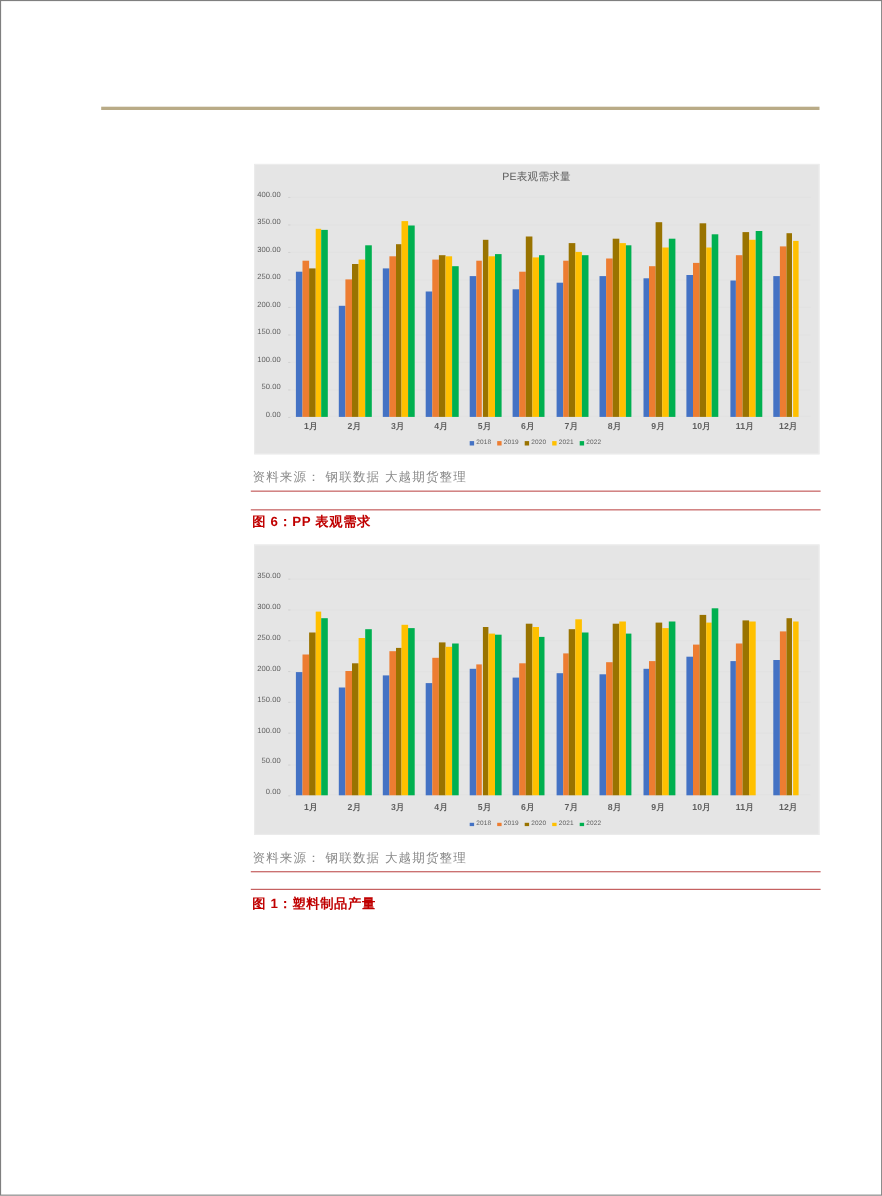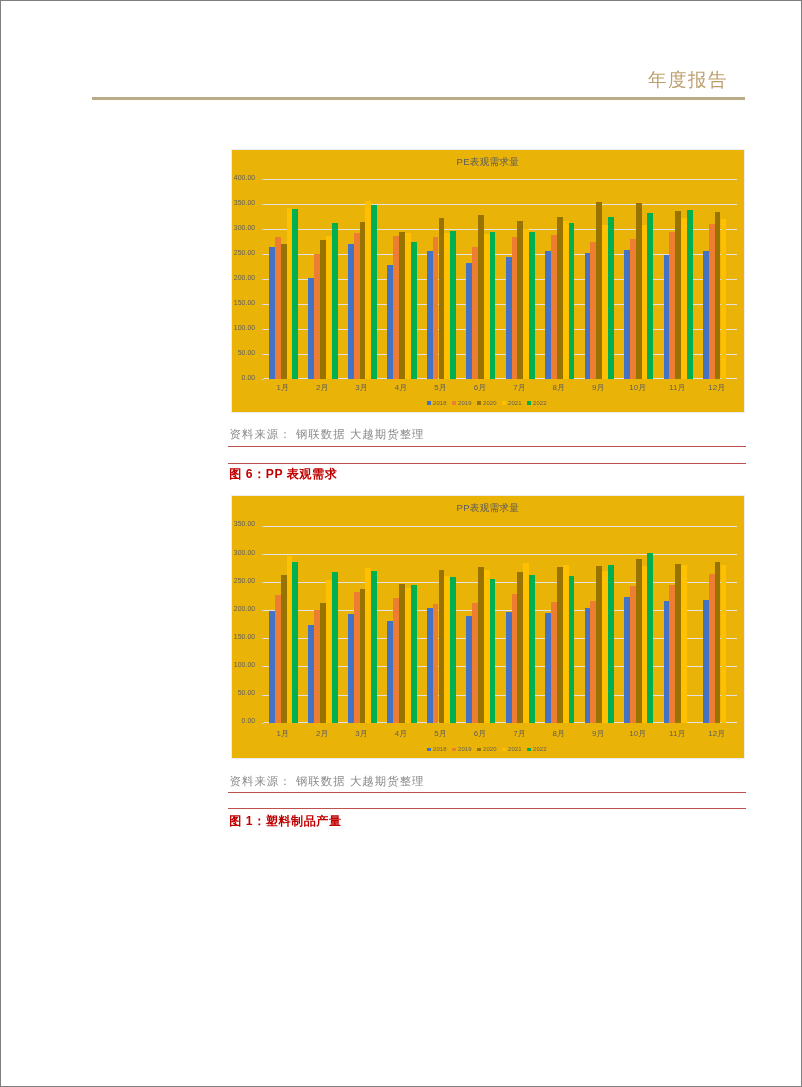--- a/index.html
+++ b/index.html
@@ -3,44 +3,43 @@
 <meta charset="utf-8">
 <title>年度报告</title>
 <style>
   html,body{margin:0;padding:0;}
   body{width:802px;height:1087px;overflow:hidden;background:#7f7f7f;
     font-family:"Liberation Sans","DejaVu Sans",sans-serif;}
   .page{position:absolute;left:1px;top:1px;width:800px;height:1085px;background:#fff;overflow:hidden;}
   .header-title{position:absolute;left:91px;top:68px;width:636px;text-align:right;
     font-size:18.5px;color:#bd9f6d;letter-spacing:1.5px;line-height:22px;}
   .header-rule{position:absolute;left:91px;top:96.2px;width:653px;height:2.8px;background:#b9ab87;}
-  .chartbox{position:absolute;background:#eab308;box-sizing:border-box;border:1px solid #ececec;}
+  .chartbox{position:absolute;background:#e5e5e5;box-sizing:border-box;border:1px solid #ececec;}
   .chart-title{position:absolute;width:100%;text-align:center;color:#5a5a5a;font-size:9.6px;
     line-height:11px;letter-spacing:0.25px;}
   .plot{position:absolute;}
   .gridline{position:absolute;height:1px;background:#e2e2e2;left:1.3px;right:-0.8px;}
   .tickmark{position:absolute;width:2.2px;height:1px;background:#d2d2d2;}
   .ylab{position:absolute;text-align:right;color:#5e5e5e;font-size:6.9px;line-height:7px;
       letter-spacing:0.05px;}
-  .xlab{position:absolute;text-align:center;color:#5e5e5e;font-size:7.9px;line-height:9px;letter-spacing:0.1px;}
+  .xlab{position:absolute;text-align:center;color:#5e5e5e;font-size:7.9px;line-height:9px;letter-spacing:0.1px;font-weight:bold;}
   .bar{position:absolute;bottom:0;}
   .legend{position:absolute;display:flex;justify-content:center;align-items:center;height:8px;padding-right:2px;box-sizing:border-box;}
   .lgi{display:flex;align-items:center;font-size:5.9px;color:#5e5e5e;margin-right:5.4px;
      letter-spacing:0.1px;white-space:nowrap;}
   .lgi:last-child{margin-right:0;}
   .sw{width:4px;height:3.6px;display:inline-block;margin-right:2.1px;}
   .source{position:absolute;color:#8a8a8a;font-size:11.4px;letter-spacing:1.05px;white-space:nowrap;line-height:12px;}
   .redline{position:absolute;height:1px;background:#bf5050;}
   .figtitle{position:absolute;color:#c00000;font-weight:bold;font-size:12.1px;letter-spacing:0.55px;white-space:nowrap;line-height:13px;}
 </style>
 </head>
 <body>
 
 <div class="page">
-  <div class="header-title">年度报告</div>
   <div class="header-rule"></div>
   <div class="chartbox" style="left:230px;top:147.5px;width:513.5px;height:264px;">
     <div class="chart-title" style="top:6.5px;">PE表观需求量</div>
     <div class="plot" style="left:31.0px;top:29.7px;width:473.4px;height:199.6px;">
       <div class="gridline" style="top:198.60px;"></div>
       <div class="gridline" style="top:174.65px;"></div>
       <div class="gridline" style="top:149.70px;"></div>
       <div class="gridline" style="top:124.75px;"></div>
       <div class="gridline" style="top:99.80px;"></div>
       <div class="gridline" style="top:74.85px;"></div>
@@ -158,21 +157,20 @@
           <span class="sw" style="background:#00B050;"></span>
           <span>2022</span>
         </span>
     </div>
   </div>
   <div class="source" style="left:228.5px;top:426.8px;">资料来源： 钢联数据  大越期货整理</div>
   <div class="redline" style="left:227px;top:445.2px;width:518.4px;"></div>
   <div class="redline" style="left:227px;top:461.5px;width:518.1px;"></div>
   <div class="figtitle" style="left:228.3px;top:466.5px;">图 6：PP 表观需求</div>
   <div class="chartbox" style="left:230px;top:493.8px;width:513.5px;height:264px;">
-    <div class="chart-title" style="top:6.5px;">PP表观需求量</div>
     <div class="plot" style="left:31.0px;top:29.9px;width:473.4px;height:197px;">
       <div class="gridline" style="top:196.00px;"></div>
       <div class="gridline" style="top:168.86px;"></div>
       <div class="gridline" style="top:140.71px;"></div>
       <div class="gridline" style="top:112.57px;"></div>
       <div class="gridline" style="top:84.43px;"></div>
       <div class="gridline" style="top:56.29px;"></div>
       <div class="gridline" style="top:28.14px;"></div>
       <div class="gridline" style="top:0.00px;"></div>
     <div class="bar" style="left: 6px; width: 5.85px; height: 112.009px; background: rgb(68, 114, 196);"></div>

